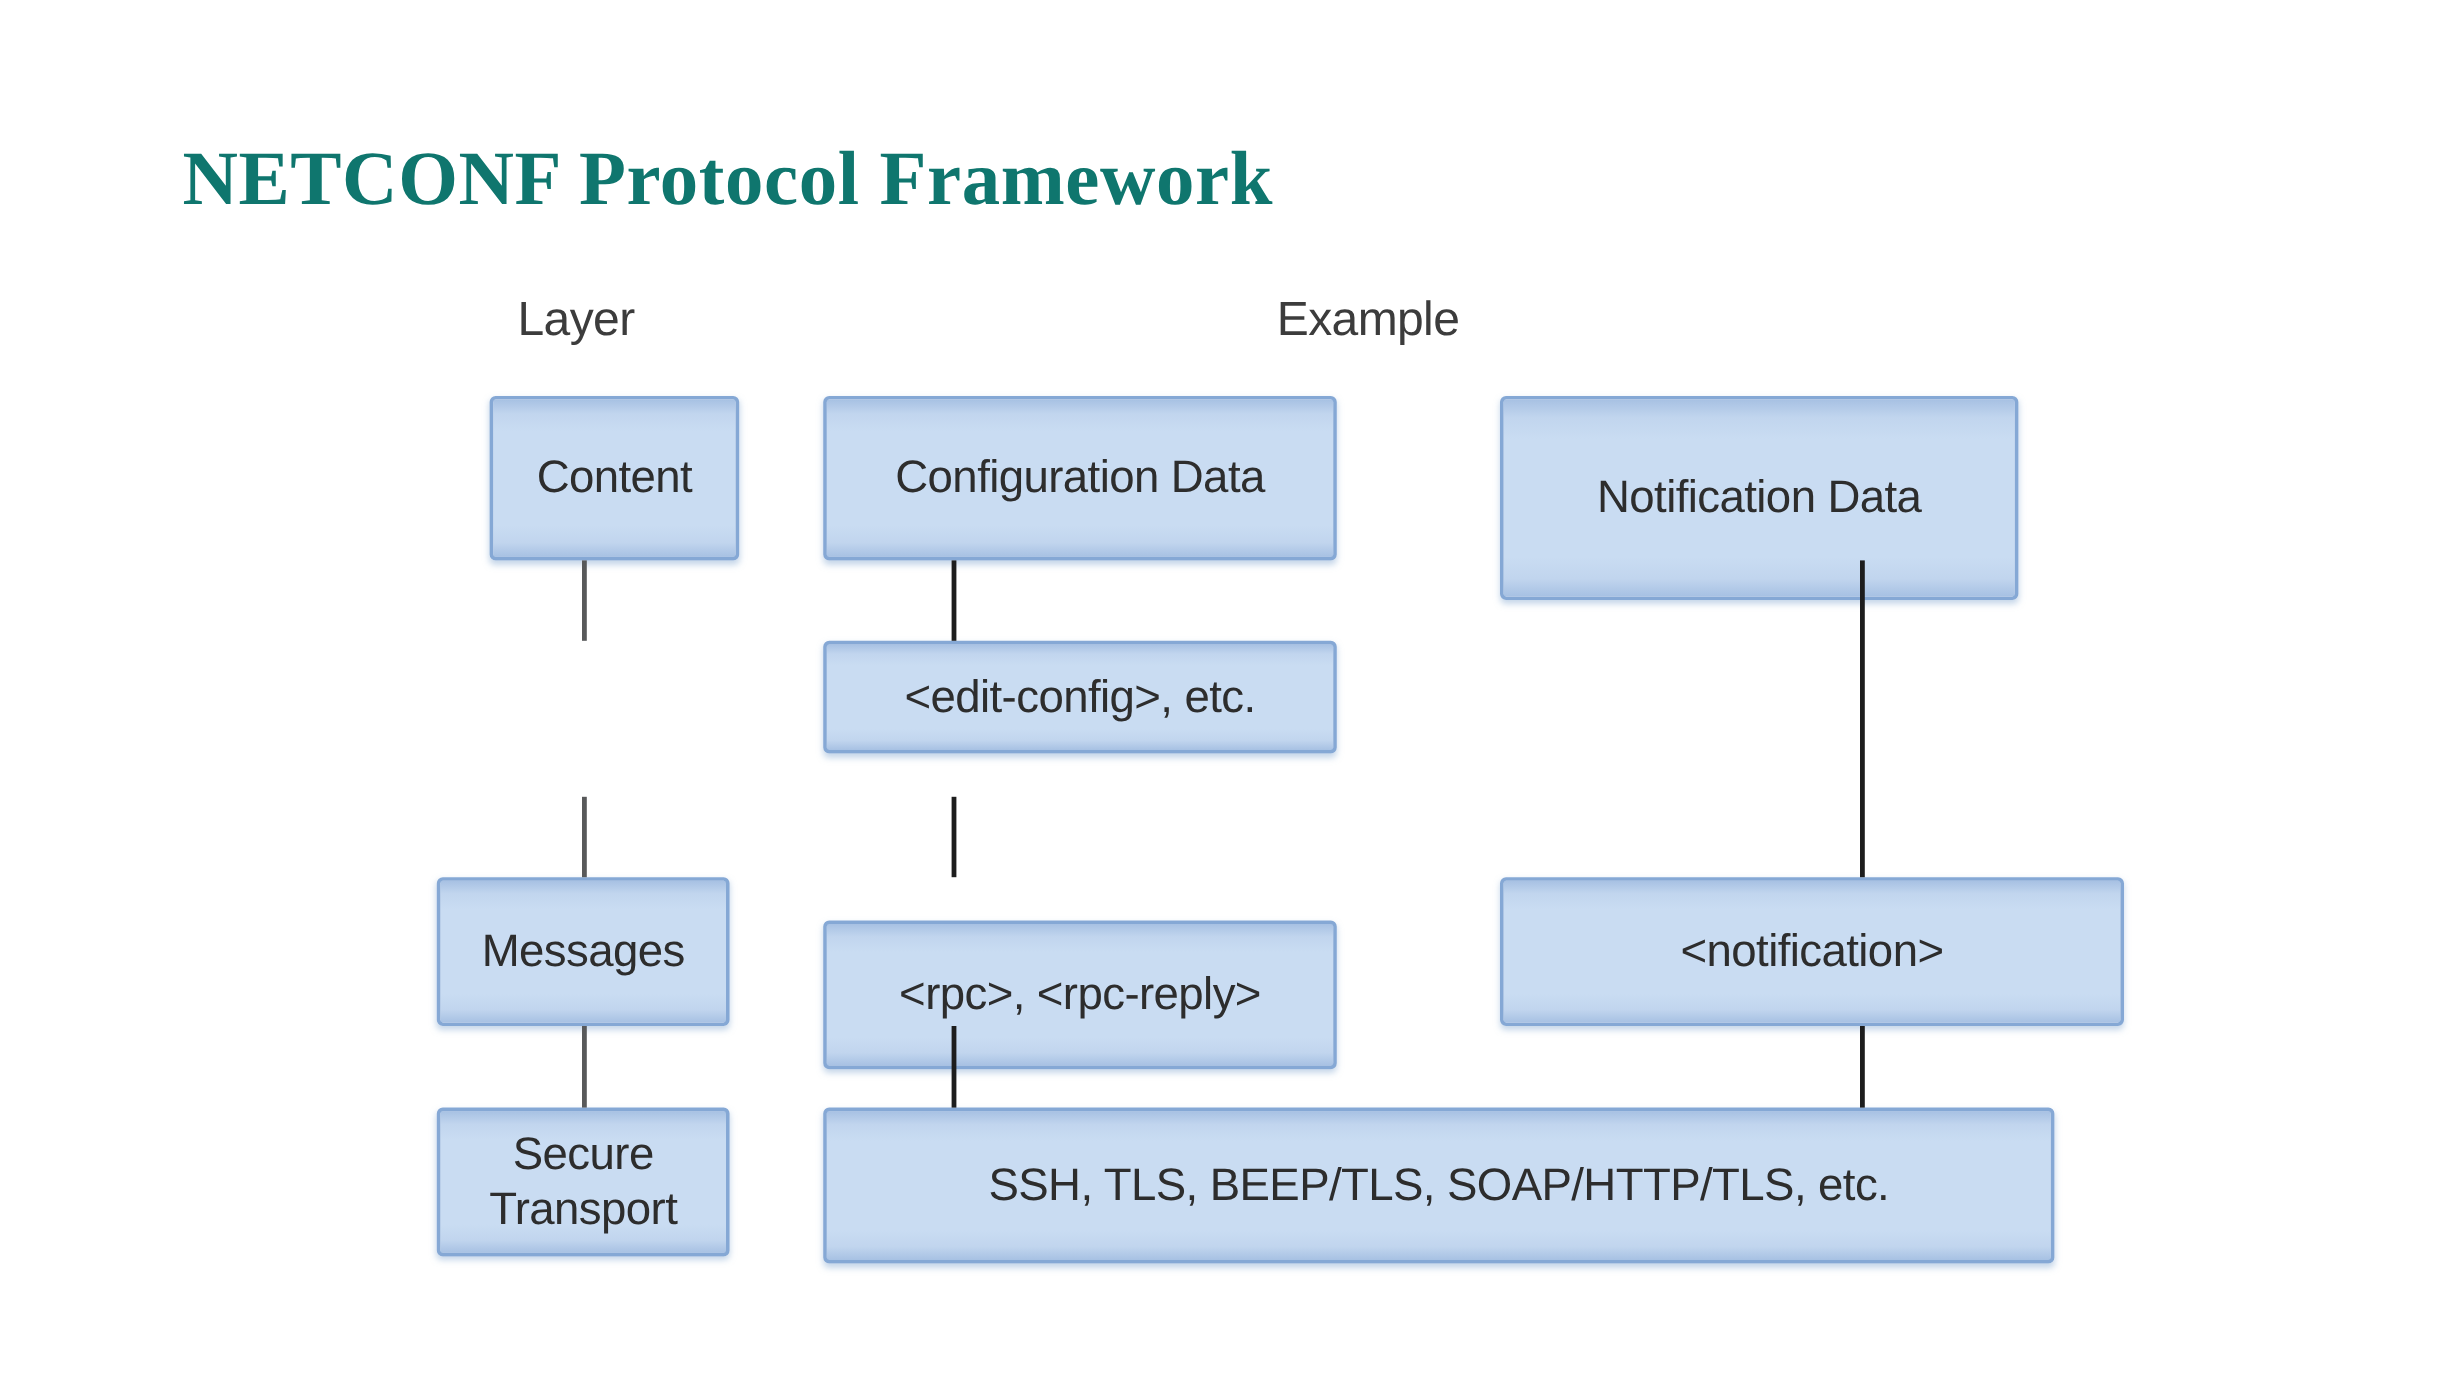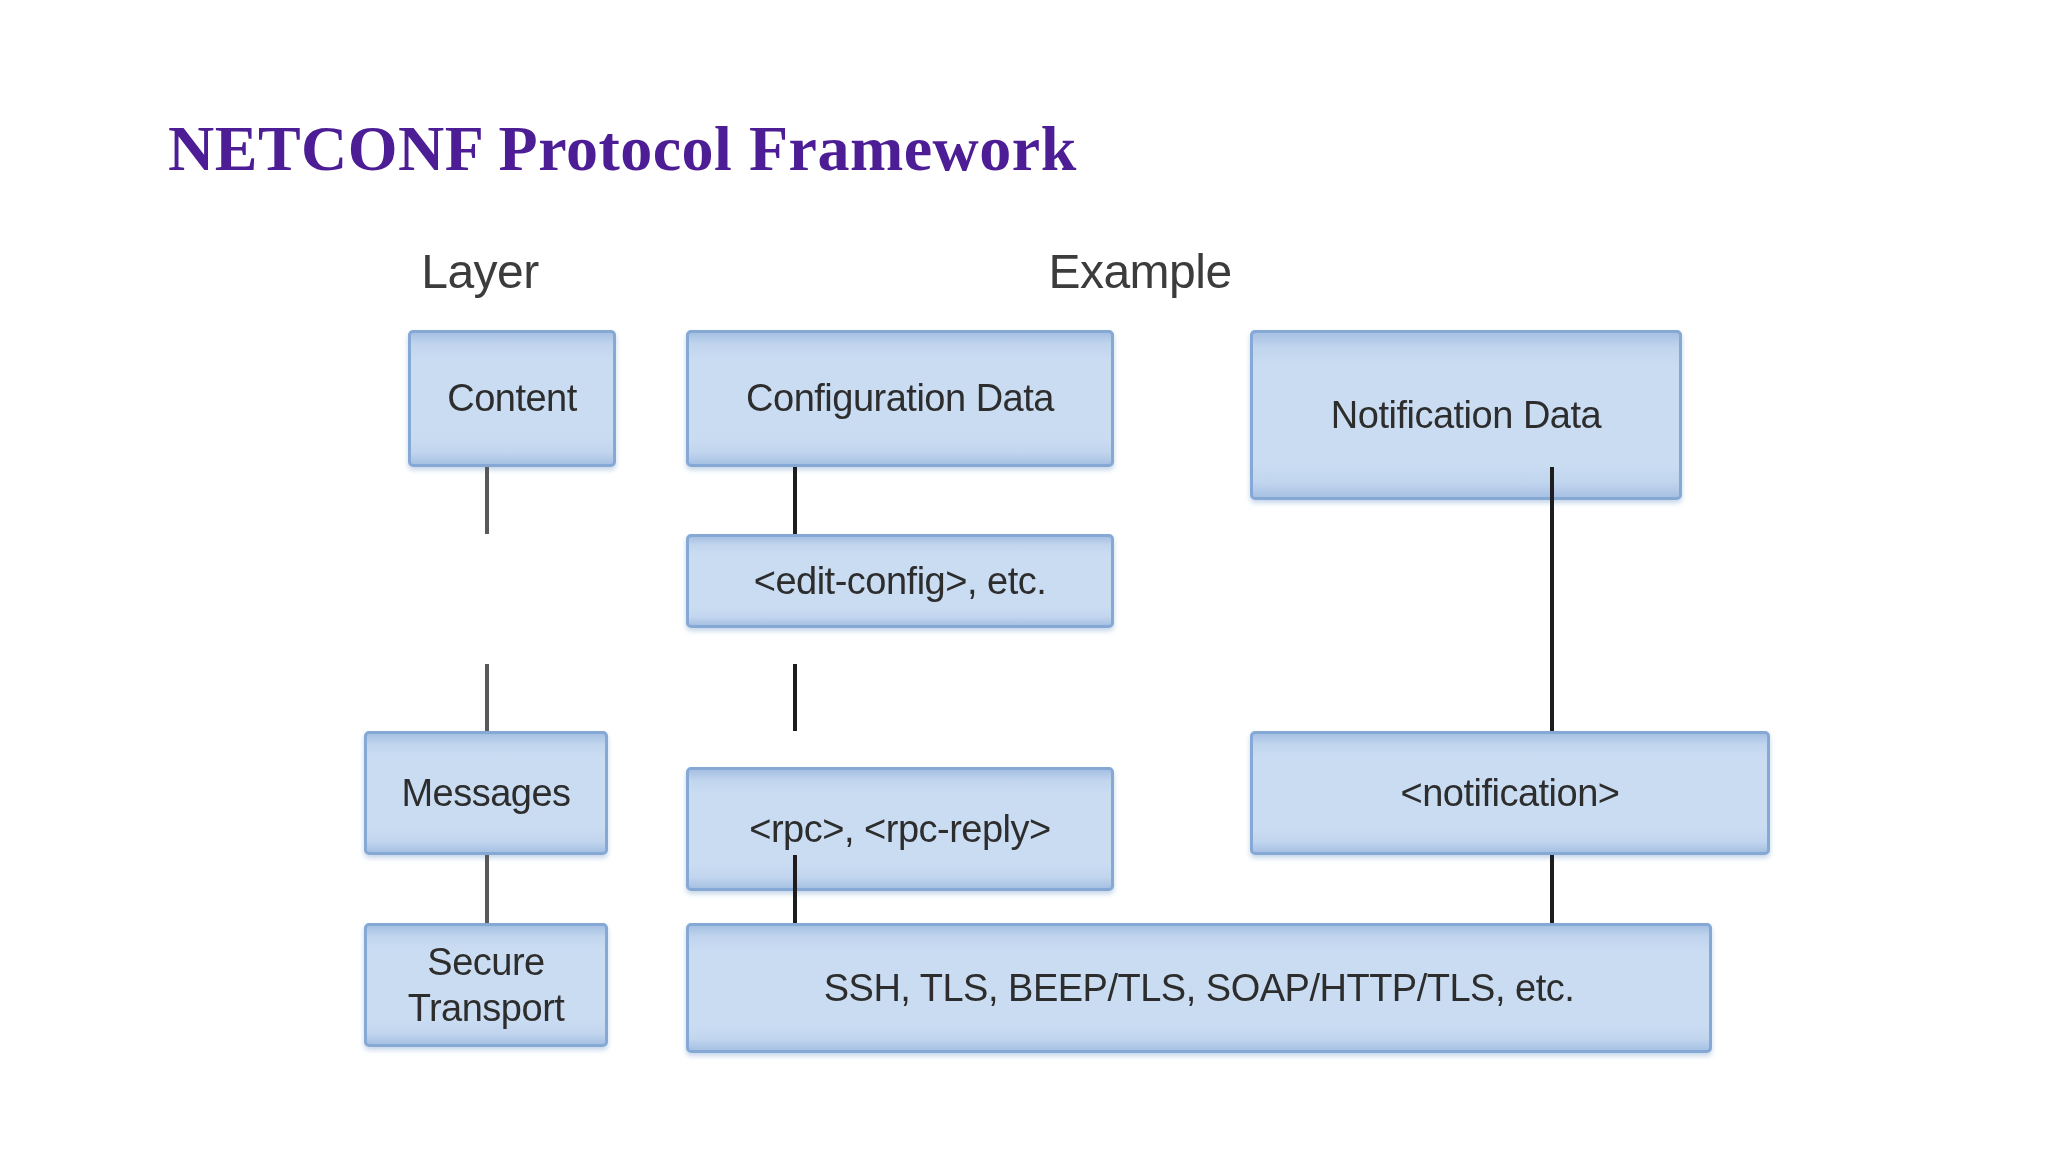--- a/index.html
+++ b/index.html
@@ -7,36 +7,36 @@
     position: relative;
     width: 2048px;
     height: 1152px;
     background: #ffffff;
     overflow: hidden;
     font-family: "Liberation Sans", sans-serif;
   }
 
   .page-title {
     position: absolute;
-    left: 168px;
+    left: 152px;
     top: 112px;
     font-family: "Liberation Serif", serif;
     font-weight: bold;
     font-size: 64px;
-    color: #4c1d95;
+    color: #0f766e;
     white-space: nowrap;
     letter-spacing: 0.5px;
   }
 
   .col-header {
     position: absolute;
     top: 244px;
     width: 300px;
     text-align: center;
-    font-size: 48px;
+    font-size: 40px;
     color: #3c3c3c;
     letter-spacing: -0.5px;
   }
   .hdr-layer   { left: 330px; }
   .hdr-example { left: 990px; }
 
   .box {
     position: absolute;
     box-sizing: border-box;
     border: 3px solid #85a8d5;

